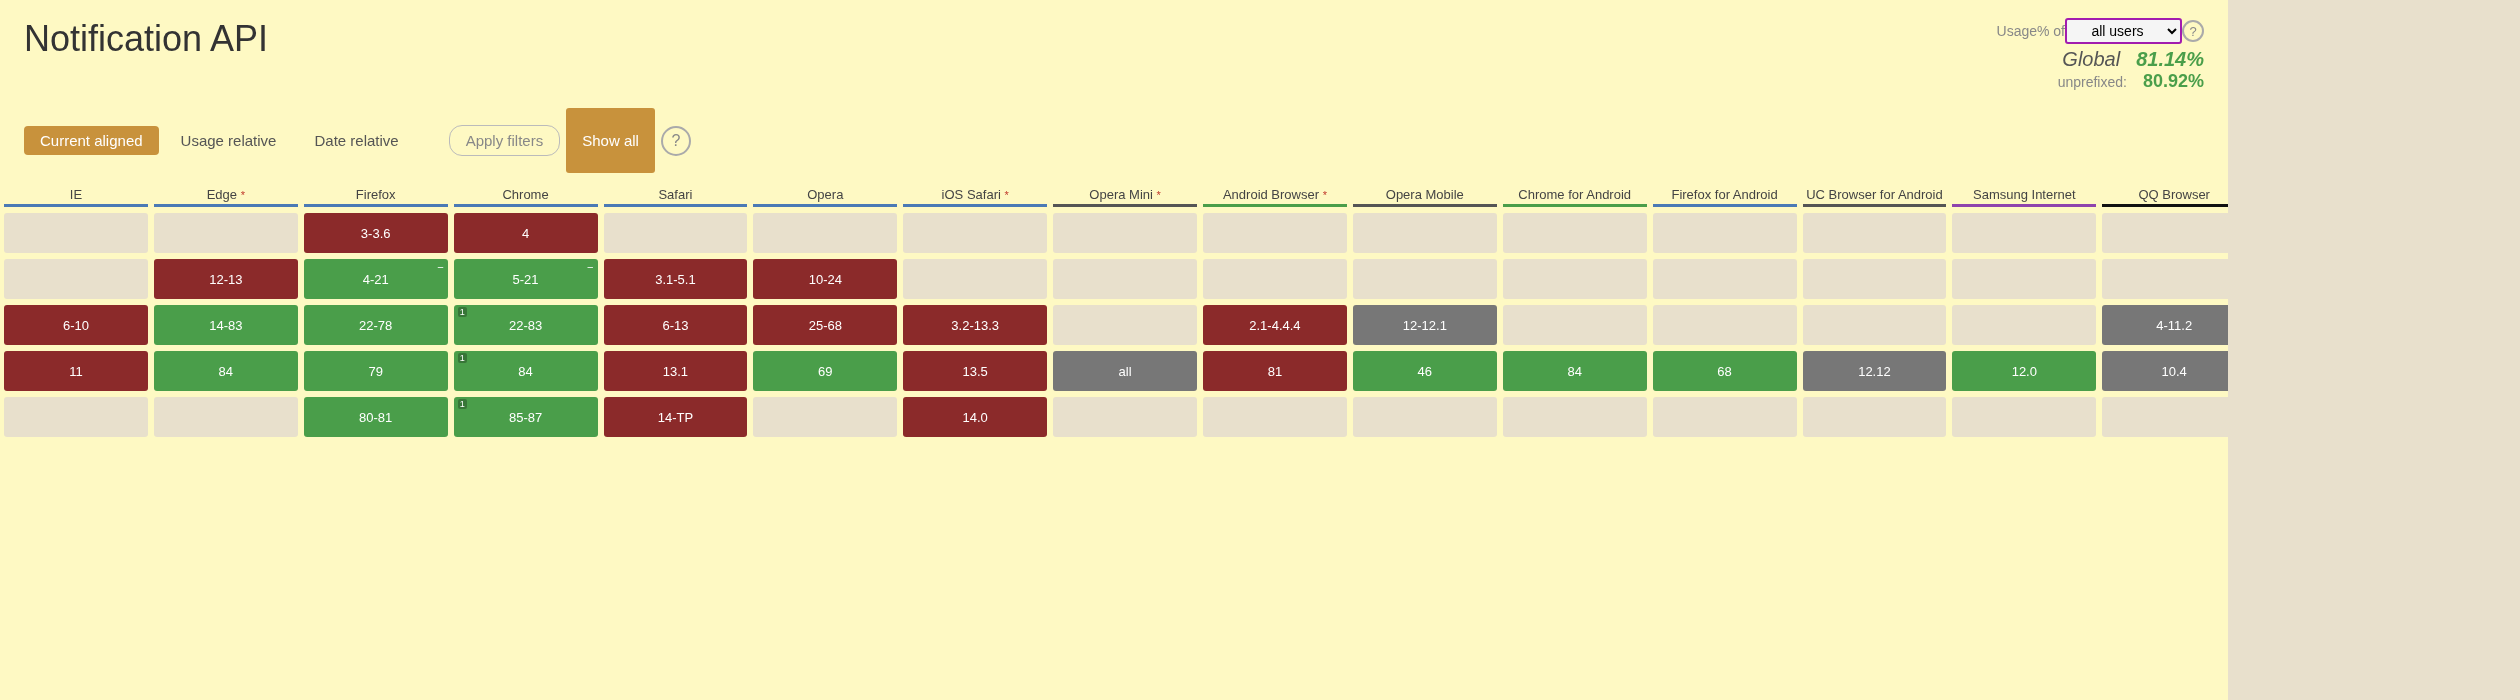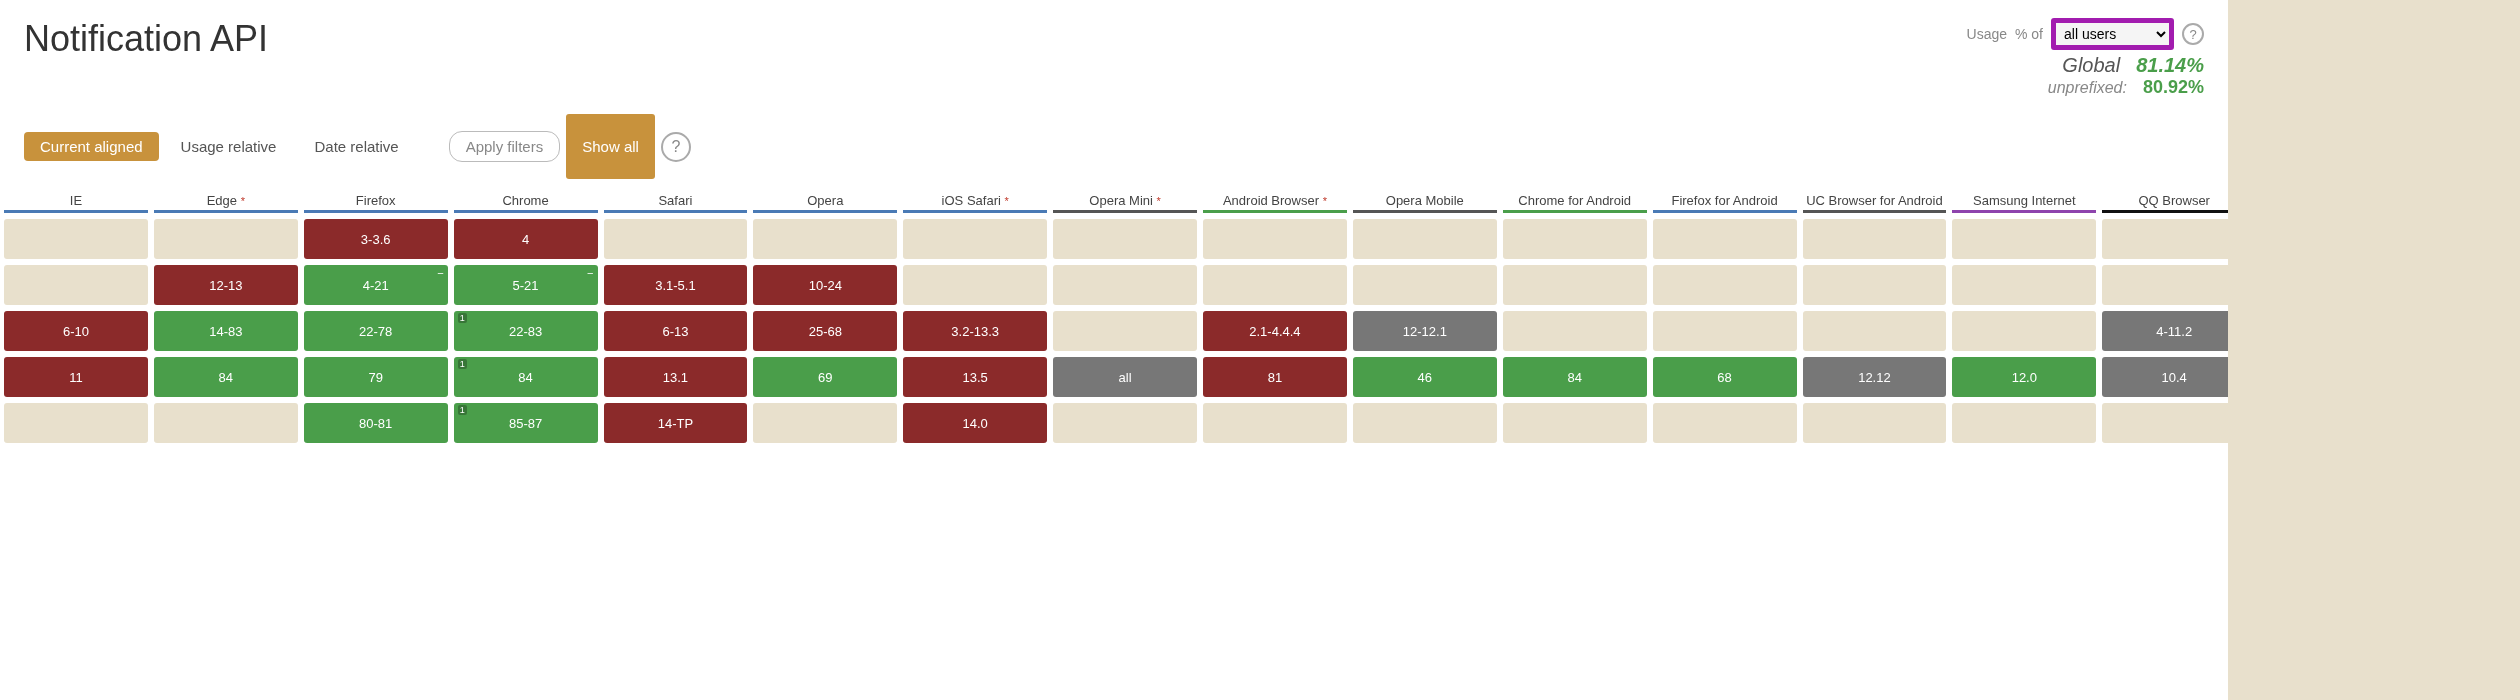--- a/index.html
+++ b/index.html
@@ -6,21 +6,21 @@
     body {
       background: #e8e0cc;
       font-family: Arial, sans-serif;
       font-size: 13px;
       color: #333;
       overflow-x: hidden;
     }
     .page {
       width: 2228px;
       min-height: 700px;
-      background: #ffffff;
+      background: #fef9c3;
       position: relative;
     }
     .header {
       display: flex;
       justify-content: space-between;
       align-items: flex-start;
       padding: 18px 24px 8px 24px;
     }
     .title {
       font-size: 36px;
@@ -28,41 +28,42 @@
       color: #333;
     }
     .stats-panel {
       text-align: right;
       min-width: 320px;
     }
     .stats-row {
       display: flex;
       align-items: center;
       justify-content: flex-end;
-      gap: 8px;
+      gap: 0;
       margin-bottom: 4px;
     }
     .stats-label {
       color: #888;
       font-size: 14px;
     }
     .pct-of {
       color: #888;
       font-size: 14px;
     }
     .select-wrapper {
       display: inline-block;
     }
     select {
       background: #f5f5f5;
-      border: 5px solid #a21caf;
+      border: 2px solid #a21caf;
       border-radius: 3px;
       padding: 2px 4px;
       font-size: 14px;
       cursor: pointer;
+      text-align: center;
     }
     .help-btn {
       width: 22px;
       height: 22px;
       border: 2px solid #aaa;
       border-radius: 50%;
       display: inline-flex;
       align-items: center;
       justify-content: center;
       font-size: 13px;
@@ -88,22 +89,21 @@
       font-weight: bold;
     }
     .unprefixed-row {
       display: flex;
       justify-content: flex-end;
       align-items: center;
       gap: 16px;
     }
     .unprefixed-label {
       color: #888;
-      font-size: 16px;
-      font-style: italic;
+      font-size: 14px;
     }
     .unprefixed-value {
       color: #4a9e4a;
       font-size: 18px;
       font-weight: bold;
     }
 
     
     .filter-bar {
       display: flex;

